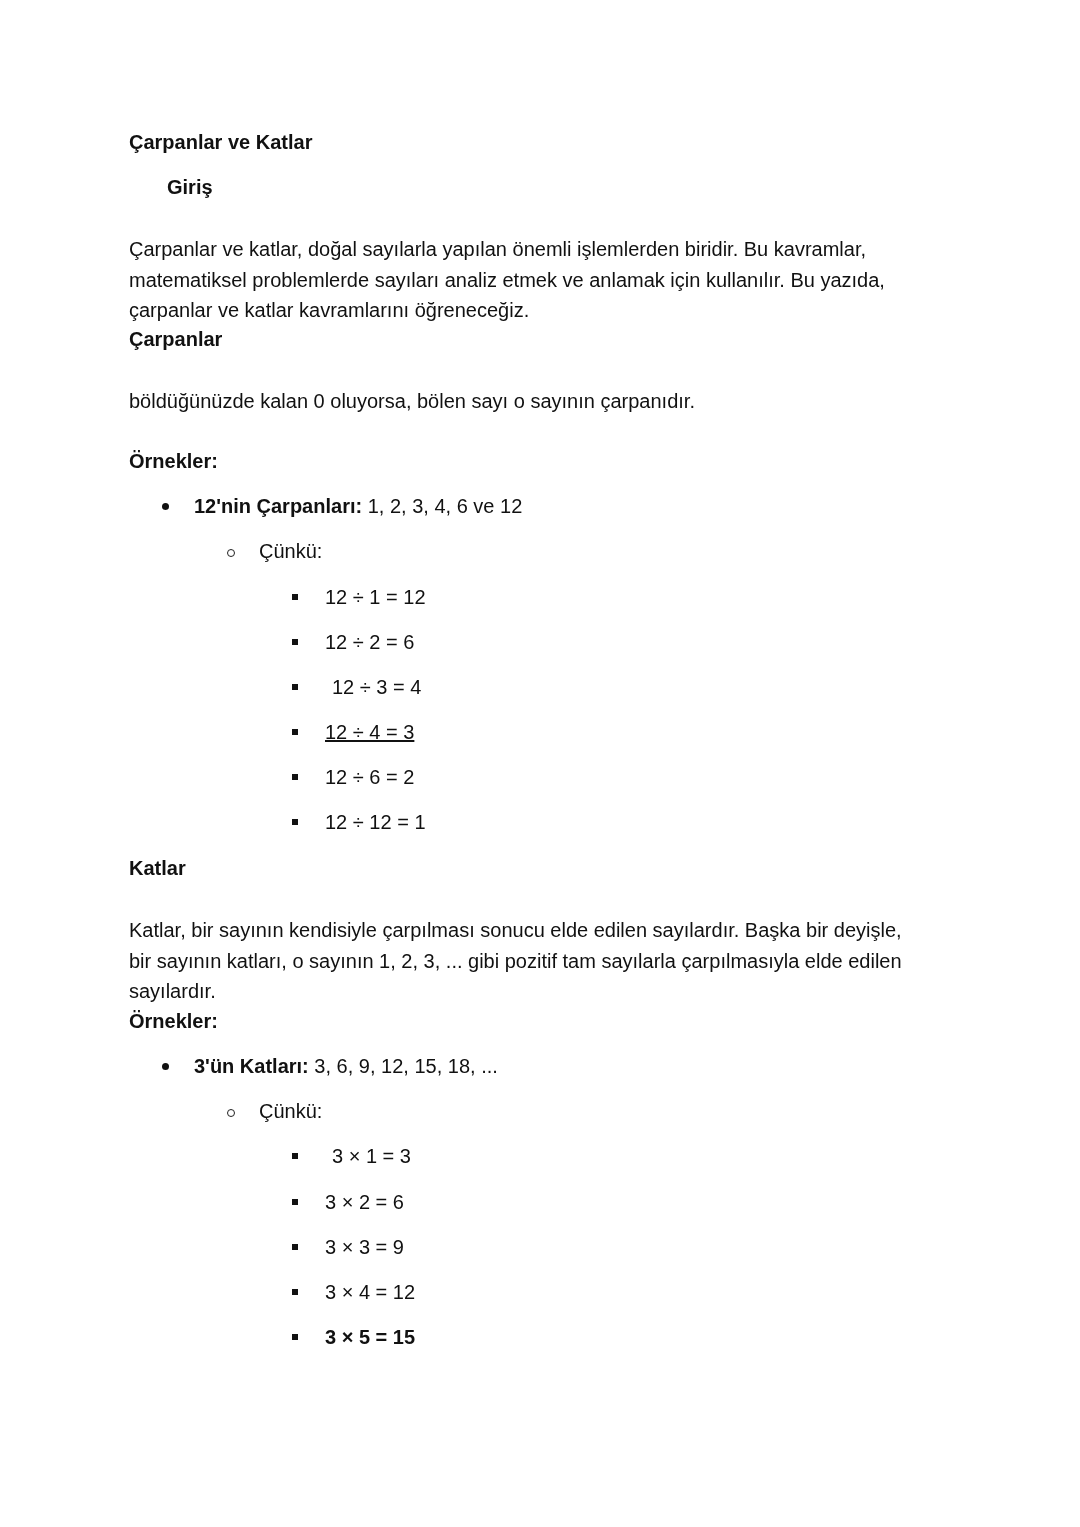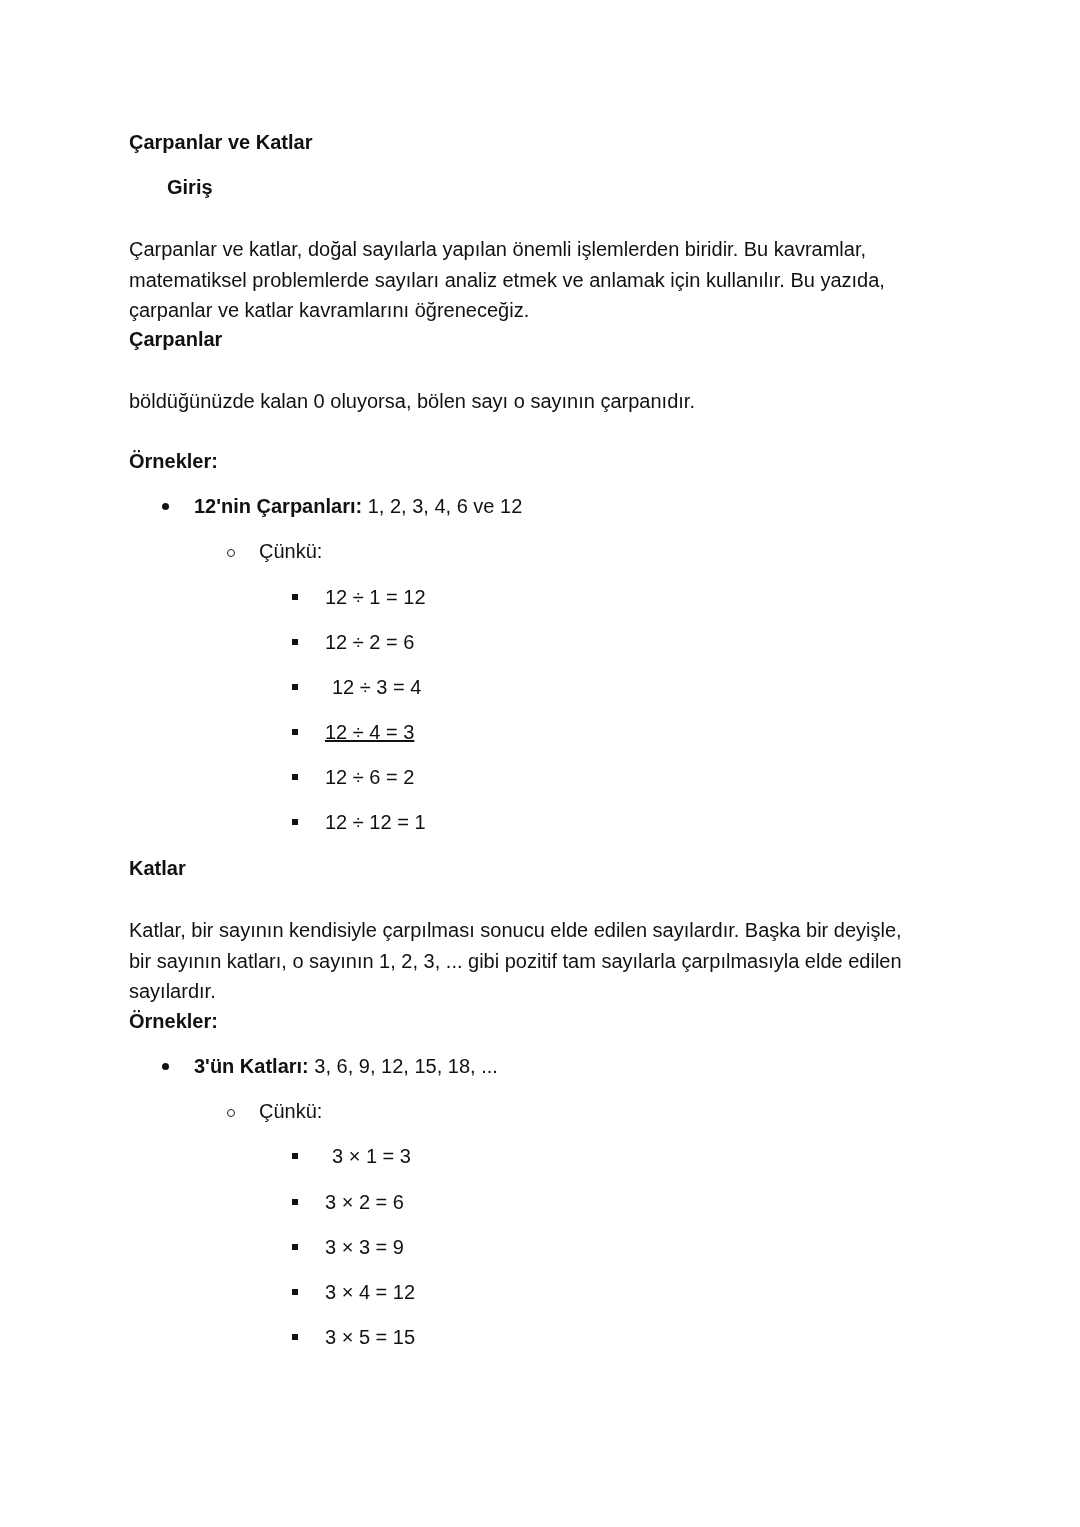--- a/index.html
+++ b/index.html
@@ -115,15 +115,15 @@
 
   <div class="bullet-square" style="left:292px; top:1153px;"></div>
   <div class="el item-text" style="left:332px; top:1144px;">3 × 1 = 3</div>
   <div class="bullet-square" style="left:292px; top:1199px;"></div>
   <div class="el item-text" style="left:325px; top:1190px;">3 × 2 = 6</div>
   <div class="bullet-square" style="left:292px; top:1244px;"></div>
   <div class="el item-text" style="left:325px; top:1235px;">3 × 3 = 9</div>
   <div class="bullet-square" style="left:292px; top:1289px;"></div>
   <div class="el item-text" style="left:325px; top:1280px;">3 × 4 = 12</div>
   <div class="bullet-square" style="left:292px; top:1334px;"></div>
-  <div class="el item-text" style="left:325px; top:1325px;">3 × 5 = 15</div>
+  <div class="el item-text" style="left:325px; top:1325px;font-weight:bold;">3 × 5 = 15</div>
 
 </div>
 
 </body></html>

